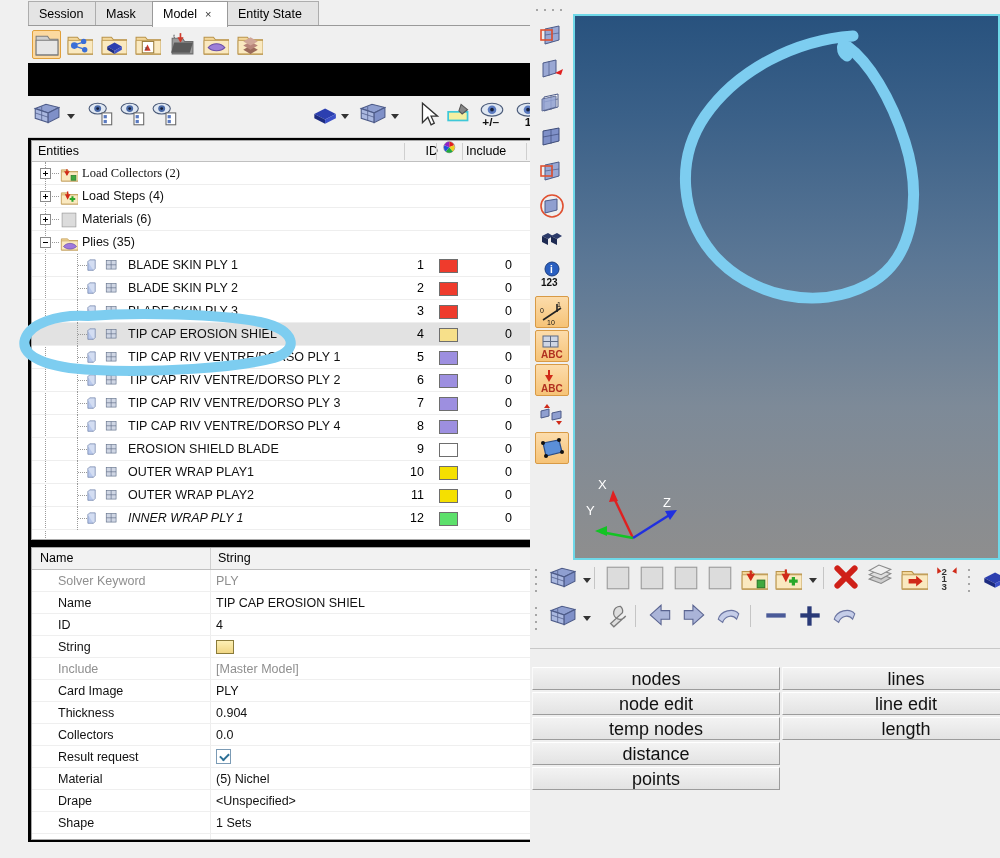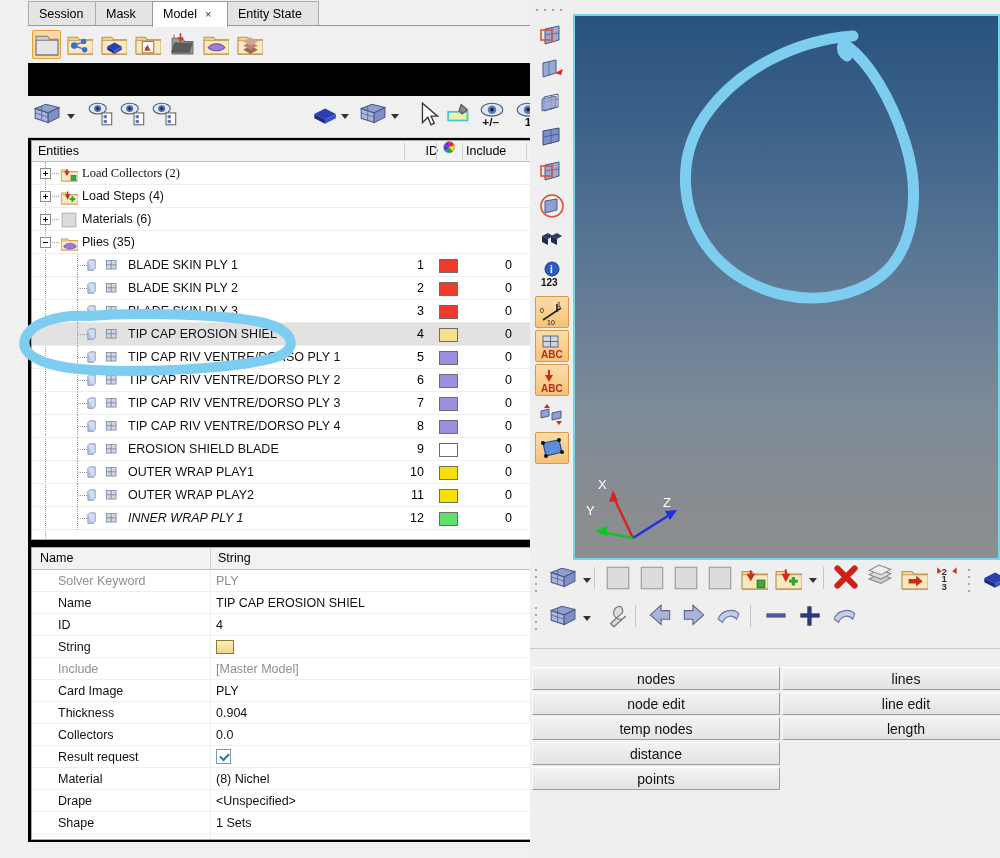--- a/index.html
+++ b/index.html
@@ -109,21 +109,21 @@
   
   .hbar{position:absolute;left:0;width:470px;height:32px;background:#efefef;}
   .hgrip{position:absolute;left:3px;top:4px;width:6px;height:24px;}
   .hgrip i{position:absolute;left:2px;width:2px;height:2px;background:#8e8e8e;border-radius:50%;}
   .hb{position:absolute;top:2px;height:28px;}
   .vsepline{position:absolute;top:5px;width:1px;height:22px;background:#c5c5c5;}
 
   
   #panelarea{position:absolute;left:0;top:648px;width:470px;height:210px;background:#efefef;
              border-top:1px solid #c8c8c8;box-sizing:border-box;}
-  .pbtn{position:absolute;height:23px;line-height:22px;text-align:center;font-size:14px;color:#111;
+  .pbtn{position:absolute;height:23px;line-height:22px;text-align:center;font-size:18px;color:#111;
         background:linear-gradient(#f3f3f3,#e3e3e3);border:1px solid #9c9c9c;
         border-top-color:#ffffff;border-left-color:#fafafa;box-sizing:border-box;}
 
   
   .anno{position:absolute;pointer-events:none;}
   .topbar-gap{position:absolute;left:0;top:0;width:470px;height:14px;background:#efefef;}
 </style>
 </head>
 <body>
 
@@ -587,21 +587,21 @@
           <div class="prow">
             <div class="pn">Collectors</div>
             <div class="pv">0.0</div>
           </div>
           <div class="prow">
             <div class="pn">Result request</div>
             <div class="vchk"></div>
           </div>
           <div class="prow">
             <div class="pn">Material</div>
-            <div class="pv">(8) Nichel</div>
+            <div class="pv">(5) Nichel</div>
           </div>
           <div class="prow">
             <div class="pn">Drape</div>
             <div class="pv">&lt;Unspecified&gt;</div>
           </div>
           <div class="prow">
             <div class="pn">Shape</div>
             <div class="pv">1 Sets</div>
           </div>
         </div>

